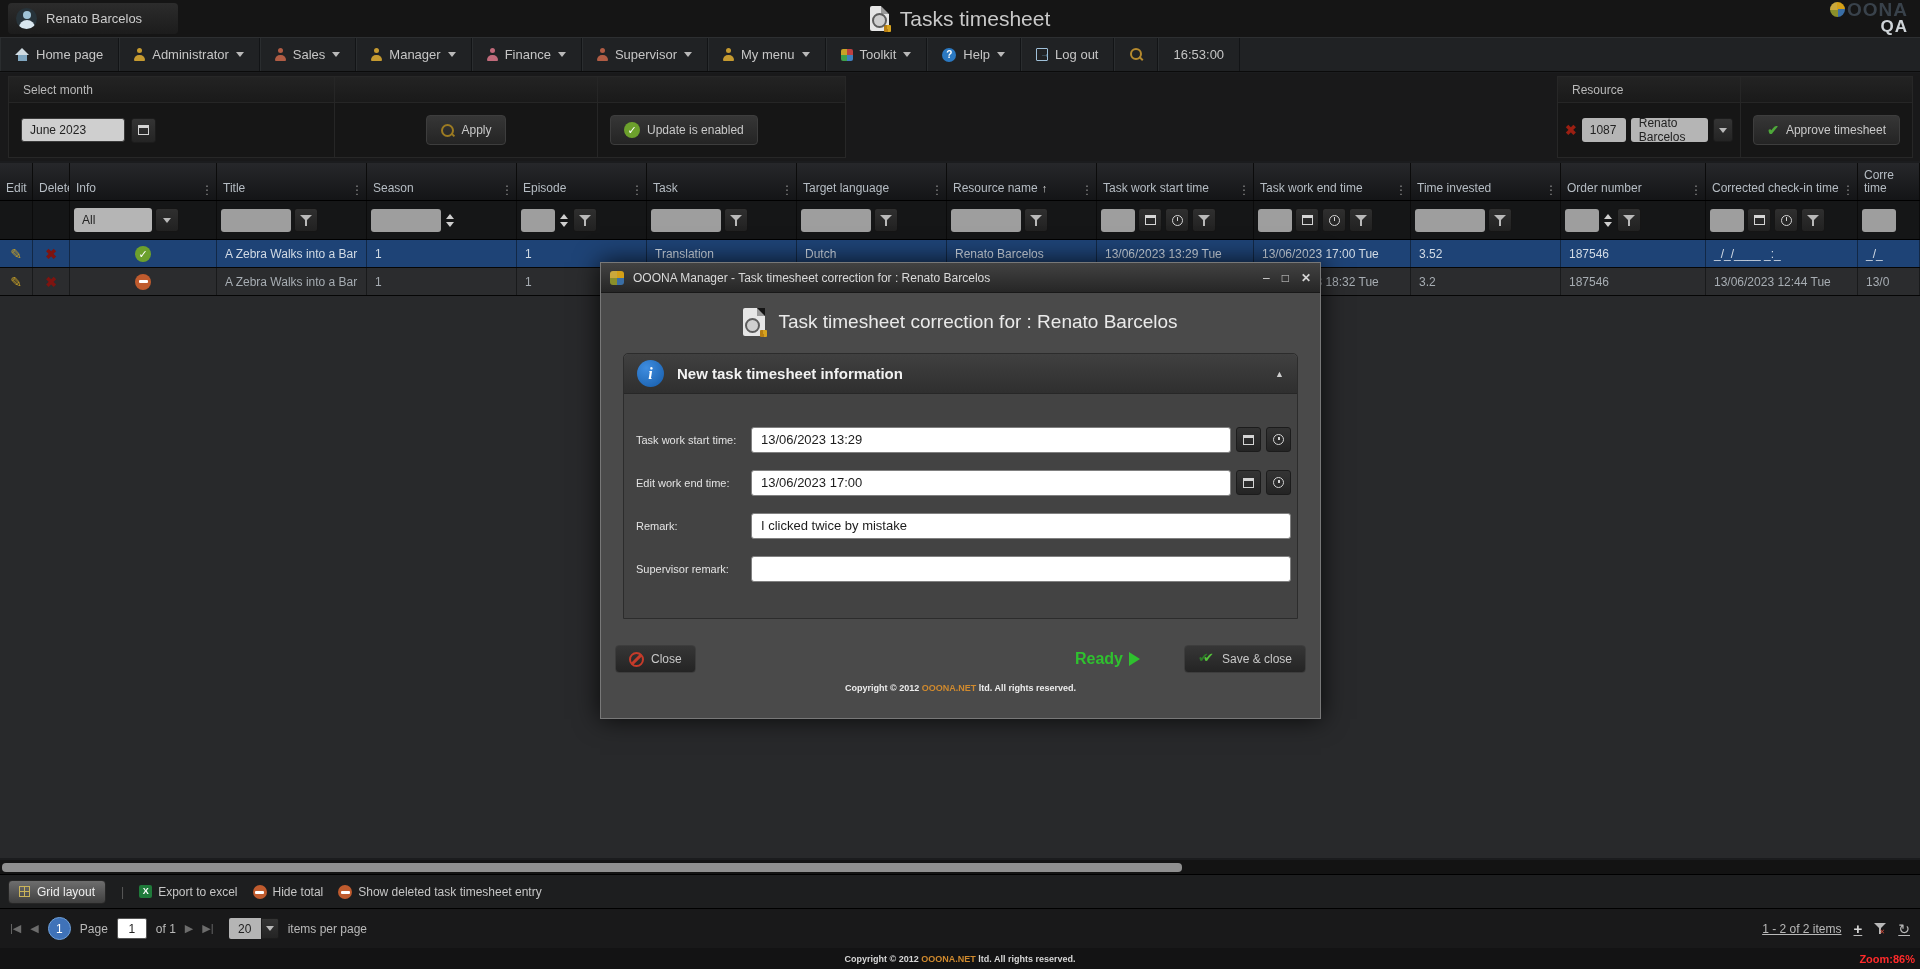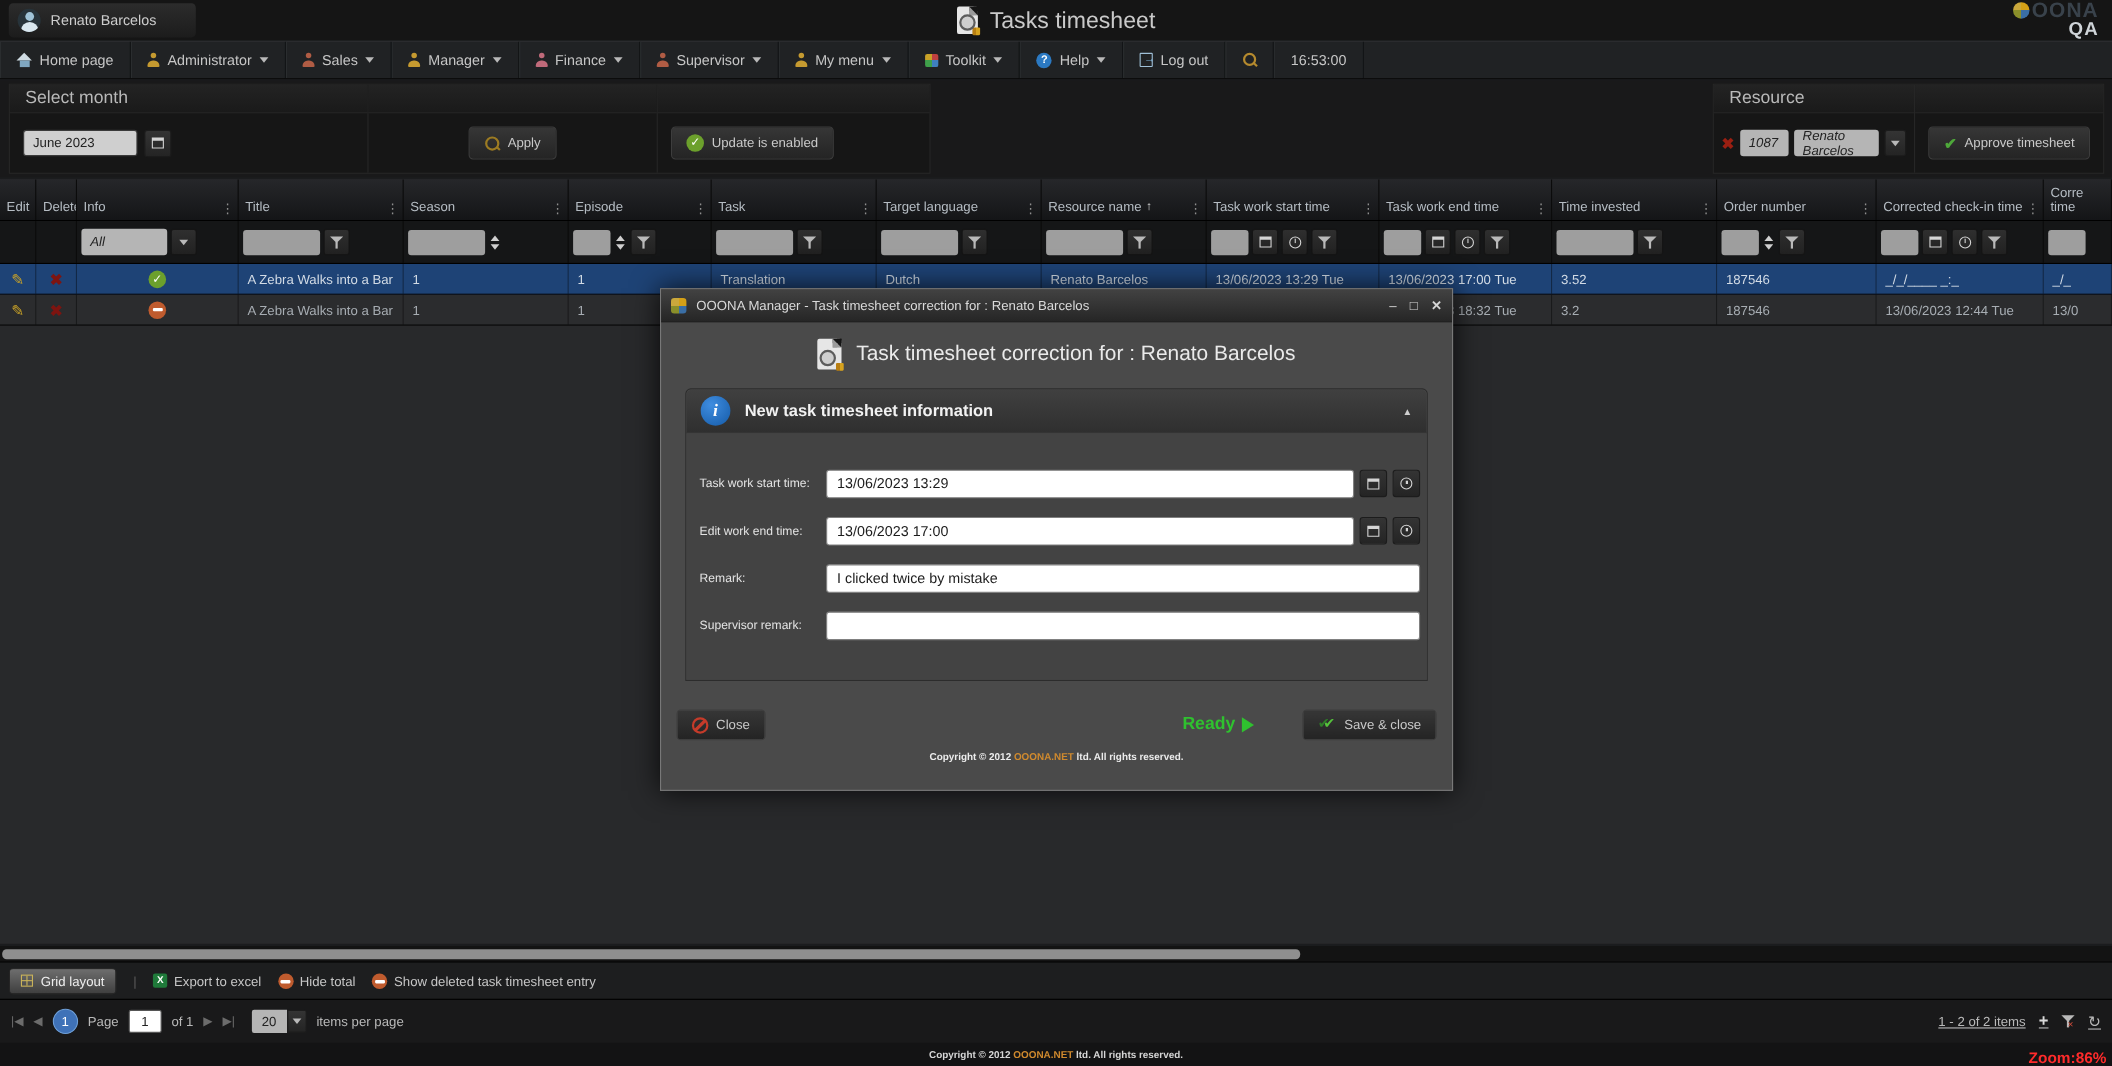--- a/index.html
+++ b/index.html
@@ -52,42 +52,42 @@
   .i-search::before { content:""; position:absolute; left:1px; top:0; width:8px; height:8px; border:2px solid #b58a2e; border-radius:50%; }
   .i-search::after { content:""; position:absolute; right:0; bottom:0; width:2px; height:5px; background:#b58a2e; transform:rotate(-45deg); }
   .m-time { font-size:13px; color:#c6c6c6; }
 
   
   .filterband { position:absolute; top:73px; left:0; right:0; height:88px; background:#19191a; }
   .panel { position:absolute; top:3px; height:82px; background:#161616; border:1px solid #272727; display:flex; }
   .pcell { display:flex; flex-direction:column; border-right:1px solid #262626; }
   .pcell:last-child { border-right:none; }
   .pcell-h { height:26px; border-bottom:1px solid #262626; background:linear-gradient(#232323,#1a1a1a);
-    color:#b9b9b9; font-size:16px; display:flex; align-items:center; padding:0 14px; }
+    color:#b9b9b9; font-size:12px; display:flex; align-items:center; padding:0 14px; }
   .pcell-b { flex:1; display:flex; align-items:center; padding:0 12px; gap:6px; }
   .month-panel { left:8px; width:838px; }
   .resource-panel { left:1557px; width:356px; }
   .linput { background:#cfcfcf; color:#222; height:24px; border:1px solid #3a3a3a; border-radius:3px; padding:0 8px; font-size:12px; }
   .btn { background:linear-gradient(#363636,#242424); border:1px solid #3d3d3d; border-radius:4px; color:#c9c9c9;
     font-size:12px; display:inline-flex; align-items:center; gap:7px; padding:0 13px; height:30px; white-space:nowrap; }
   .sqbtn { width:25px; height:25px; background:linear-gradient(#343434,#242424); border:1px solid #1c1c1c; border-radius:3px;
     display:flex; align-items:center; justify-content:center; flex:0 0 auto; }
   .i-cal { width:11px; height:10px; border:1px solid #d4d4d4; border-top:3px solid #d4d4d4; background:transparent; }
   .i-clock { width:11px; height:11px; border:1.5px solid #d4d4d4; border-radius:50%; position:relative; }
   .i-clock::after { content:""; position:absolute; left:4px; top:1.5px; width:1.5px; height:3.5px; background:#d4d4d4; }
   .i-ok { width:16px; height:16px; border-radius:50%; background:#6ca02c; color:#fff; font-size:11px; line-height:16px; text-align:center; flex:0 0 auto; }
   .i-ok::before { content:"\2713"; }
   .i-blocked { width:16px; height:16px; border-radius:50%; background:#bf5b2e; flex:0 0 auto; }
   .i-blocked::before { content:""; display:block; margin:6.8px auto 0; width:9px; height:2.6px; background:#fff; border-radius:1px; }
   .i-redx { color:#9c1f12; font-size:14px; font-weight:bold; }
   .i-check { color:#4ea83a; font-size:14px; font-weight:bold; }
   .i-magnifier { width:14px; height:14px; position:relative; }
   .i-magnifier::before { content:""; position:absolute; left:1px; top:1px; width:9px; height:9px; border:2px solid #9c7b22; border-radius:50%; }
   .i-magnifier::after { content:""; position:absolute; right:0; bottom:0; width:2px; height:4px; background:#9c7b22; transform:rotate(-45deg); }
-  .ddbox { background:#b5b5b5; color:#222; height:24px; border-radius:3px; font-size:12px; display:flex; align-items:center; padding:0 8px;font-style:italic; }
+  .ddbox { background:#b5b5b5; color:#222; height:24px; border-radius:3px; font-size:12px; display:flex; align-items:center; padding:0 8px; }
 
   
   .grid { position:absolute; top:163px; left:0; right:0; bottom:111px; background:#28292b; display:flex; flex-direction:column; overflow:hidden; }
   .g-header { height:38px; display:flex; background:linear-gradient(#26272a,#141517); border-bottom:1px solid #000; flex:0 0 auto; }
   .h-cell { position:relative; display:flex; align-items:flex-end; gap:4px; padding:3px 14px 5px 6px;
     border-right:1px solid #0b0b0b; color:#b6bdc4; font-size:12px; line-height:13px; overflow:hidden; }
   .h-sort { color:#d5d5d5; font-size:11px; }
   .h-menu { position:absolute; right:3px; bottom:5px; color:#8f8f8f; font-size:12px; line-height:10px; }
   .g-filter { height:39px; display:flex; background:#151617; border-bottom:1px solid #000; flex:0 0 auto; }
   .f-cell { height:100%; display:flex; align-items:center; gap:3px; padding:0 4px; border-right:1px solid #0b0b0b; overflow:hidden; }
@@ -132,21 +132,21 @@
   .pgsizebtn { width:18px; height:21px; background:linear-gradient(#343434,#242424); border:1px solid #1c1c1c; border-radius:0 2px 2px 0;
     display:flex; align-items:center; justify-content:center; }
   .pager-right { margin-left:auto; display:flex; align-items:center; gap:12px;text-decoration:underline; }
   .i-plus { color:#d9d9d9; font-size:15px; font-weight:bold; }
   .i-funnel-x { position:relative; }
   .i-funnel-x::after { content:"\2715"; position:absolute; right:-5px; bottom:-3px; color:#cf4b3a; font-size:7px; }
   .i-refresh { color:#b9b9b9; font-size:14px; }
   .footer { position:absolute; left:0; right:0; bottom:0; height:21px; background:#131314;
     display:flex; align-items:center; justify-content:center; font-size:9px; font-weight:bold; color:#d6d6d6; }
   .brand { color:#d08a2e; }
-  .zoomlvl { position:absolute; right:5px; top:5px; color:#ff2b2b; font-size:14px; font-weight:bold; }
+  .zoomlvl { position:absolute; right:5px; top:5px; color:#ff2b2b; font-size:11px; font-weight:bold; }
 
   
   .modal { position:absolute; left:600px; top:262px; width:721px; height:457px; background:#4a4a4a;
     border:1px solid #787878; box-shadow:0 0 24px rgba(0,0,0,.8); display:flex; flex-direction:column; }
   .m-titlebar { height:30px; background:linear-gradient(#424242,#262626); border-bottom:1px solid #191919;
     display:flex; align-items:center; gap:9px; padding:0 9px; color:#dadada; font-size:12px; flex:0 0 auto; }
   .winbtns { margin-left:auto; display:flex; align-items:center; gap:12px; color:#d6d6d6; font-size:12px; }
   .winbtns span { cursor:default; }
   .m-heading { height:58px; display:flex; align-items:center; justify-content:center; gap:13px; color:#eaeaea; font-size:19px; flex:0 0 auto; }
   .m-panel { margin:2px 22px 0; height:266px; display:flex; flex-direction:column; border:1px solid #2c2c2c; border-radius:5px 5px 0 0; flex:0 0 auto; }

